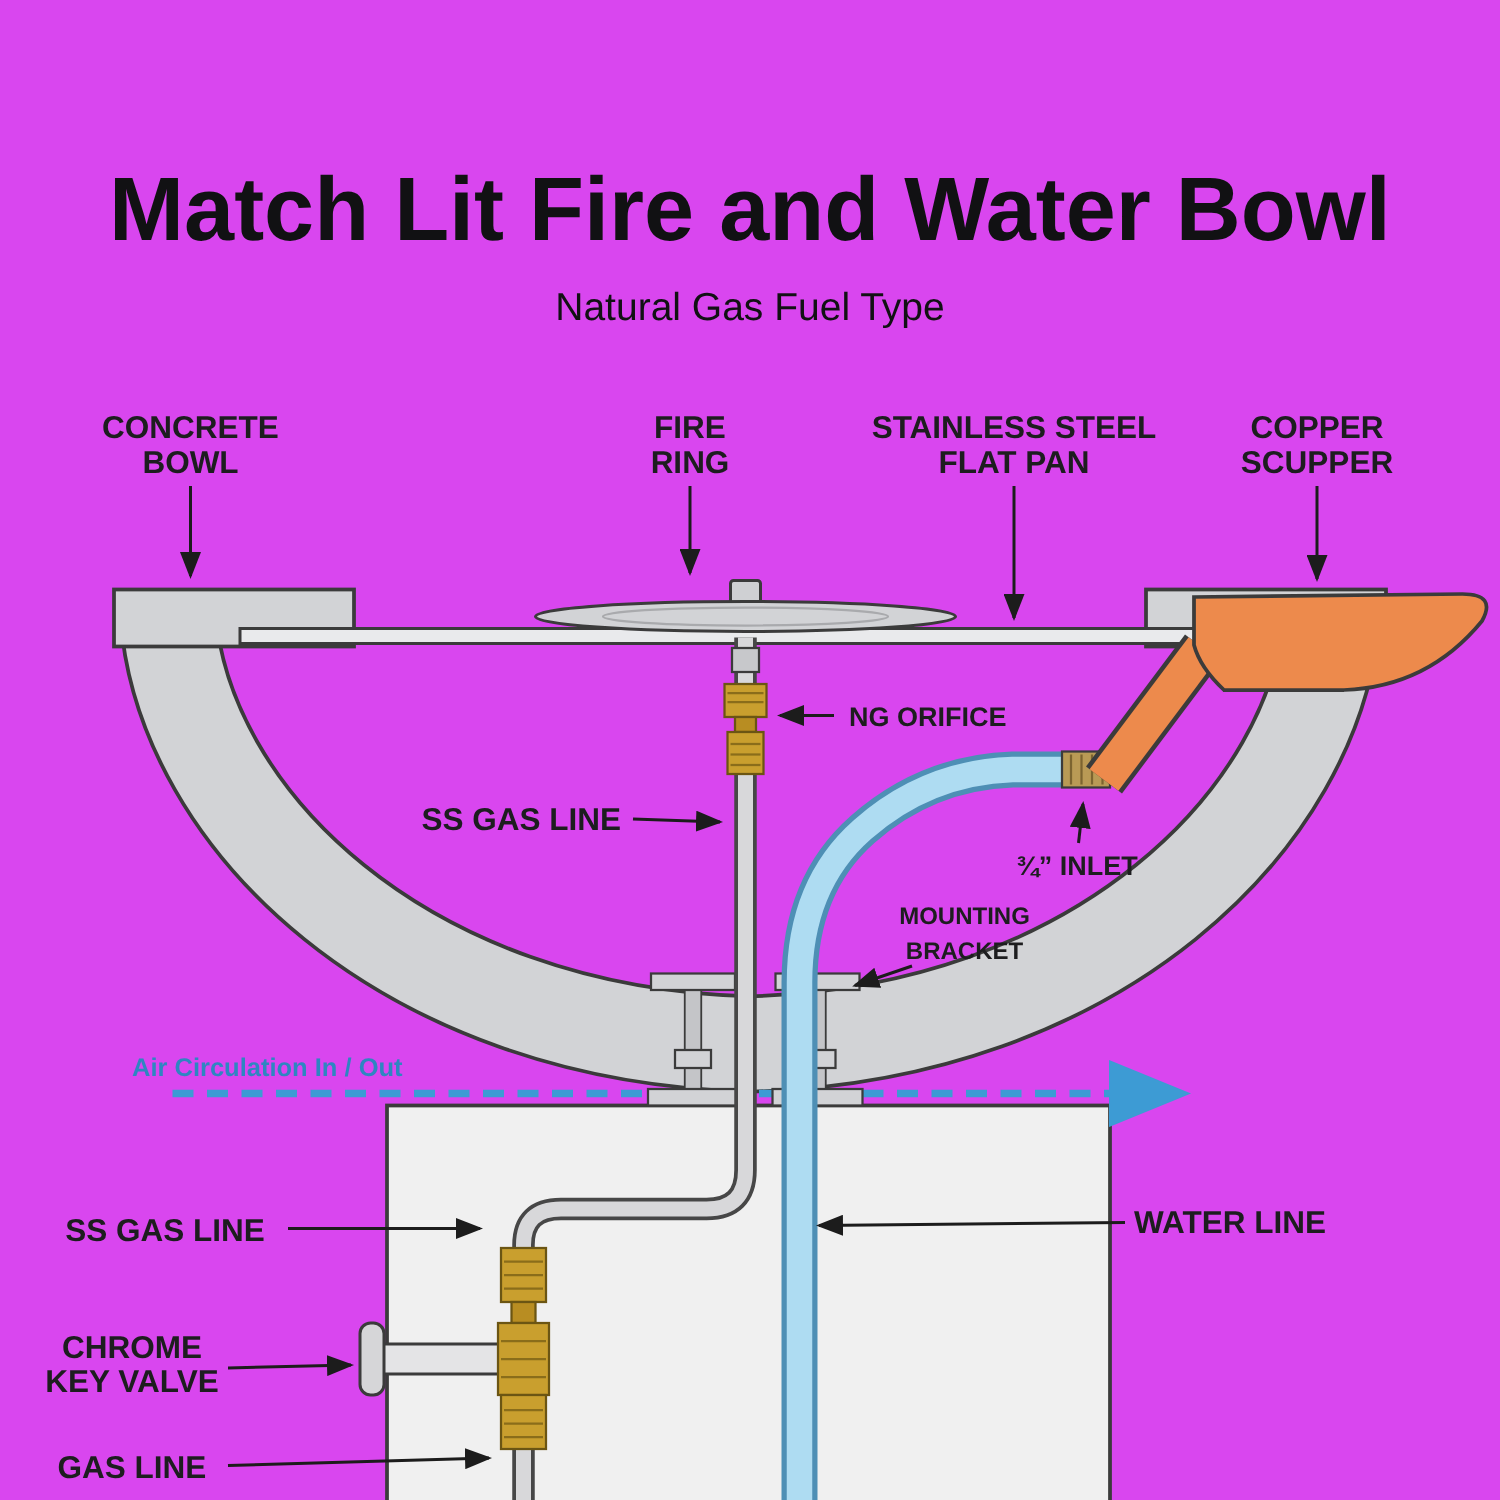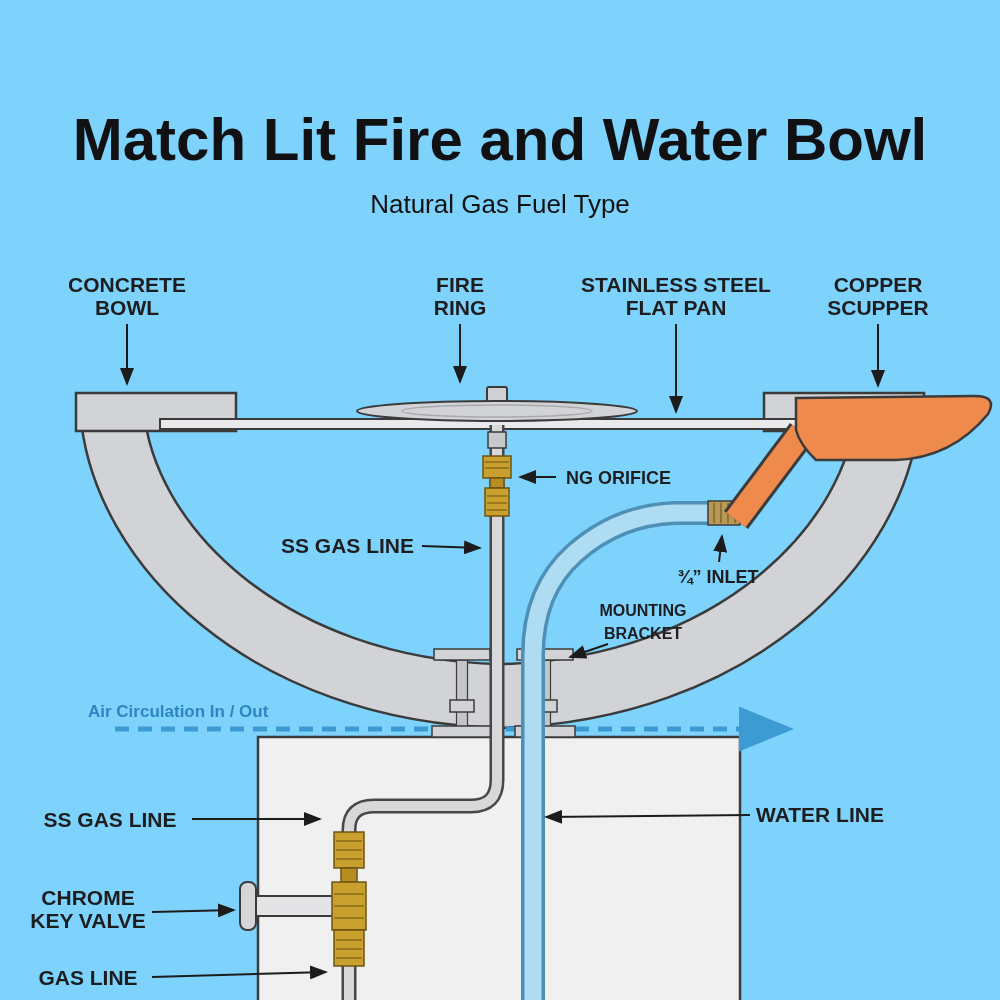--- a/index.html
+++ b/index.html
@@ -1,16 +1,16 @@
 <!DOCTYPE html>
 <html><head>
 <meta charset="utf-8">
 <style>
   html,body{margin:0;padding:0;background:#ffffff;}
-  .stage{width:1000px;height:1000px;position:relative;background:#7dd3fc;overflow:hidden;
+  .stage{width:1000px;height:1000px;position:relative;background:#d946ef;overflow:hidden;
          font-family:"Liberation Sans",sans-serif;}
   svg{display:block;}
   .t-title{font-family:"Liberation Sans",sans-serif;font-weight:700;font-size:60px;fill:#111113;}
   .t-sub{font-family:"Liberation Sans",sans-serif;font-weight:400;font-size:26px;fill:#111113;}
   .t-call{font-family:"Liberation Sans",sans-serif;font-weight:700;font-size:21px;fill:#1d1d1f;}
   .t-call-sm{font-family:"Liberation Sans",sans-serif;font-weight:700;font-size:18px;fill:#1d1d1f;}
   .t-call-xs{font-family:"Liberation Sans",sans-serif;font-weight:700;font-size:16px;fill:#1d1d1f;}
   .t-air{font-family:"Liberation Sans",sans-serif;font-weight:700;font-size:17px;fill:#2e86c1;}
   .leader{stroke:#1c1c1c;stroke-width:2;fill:none;}
 </style>

